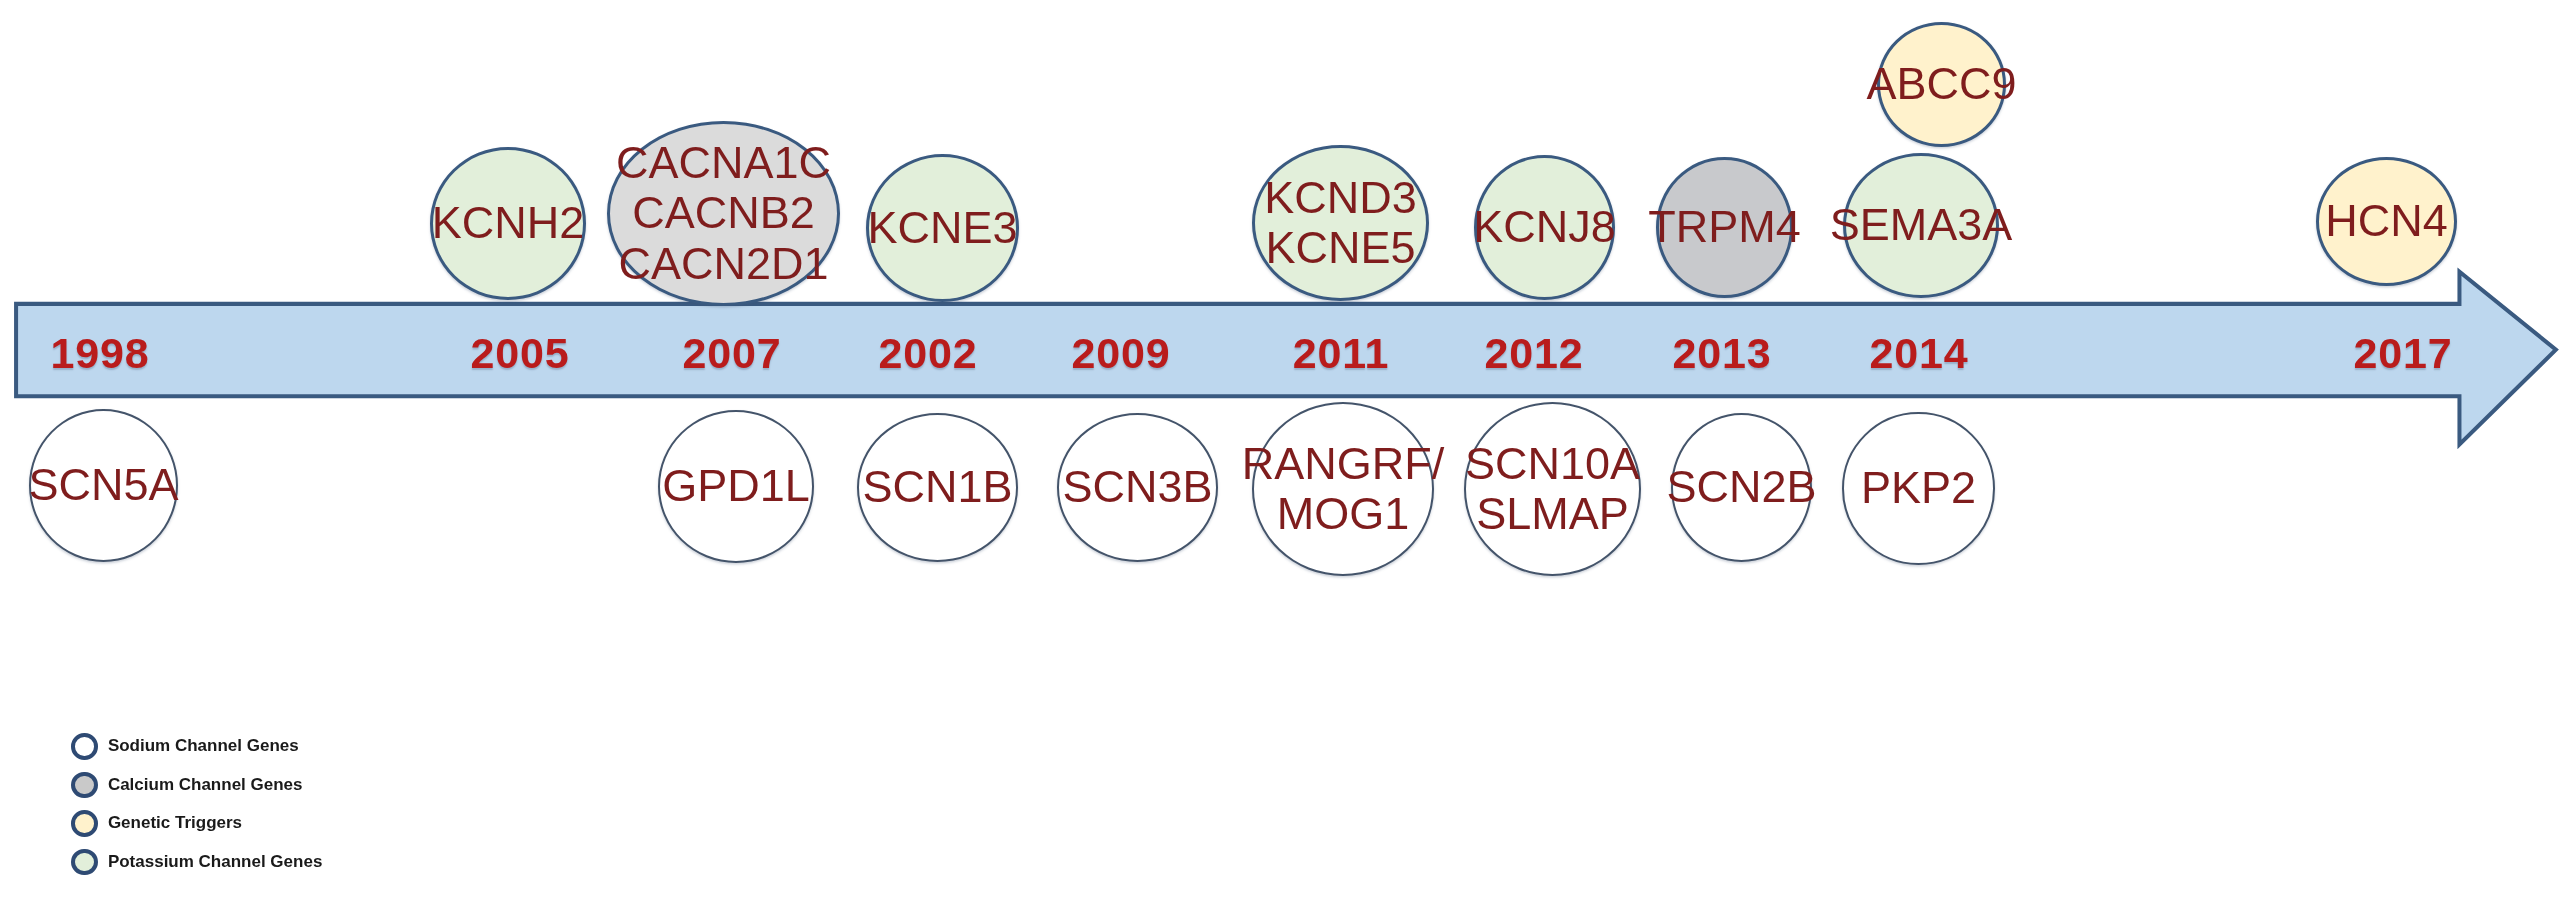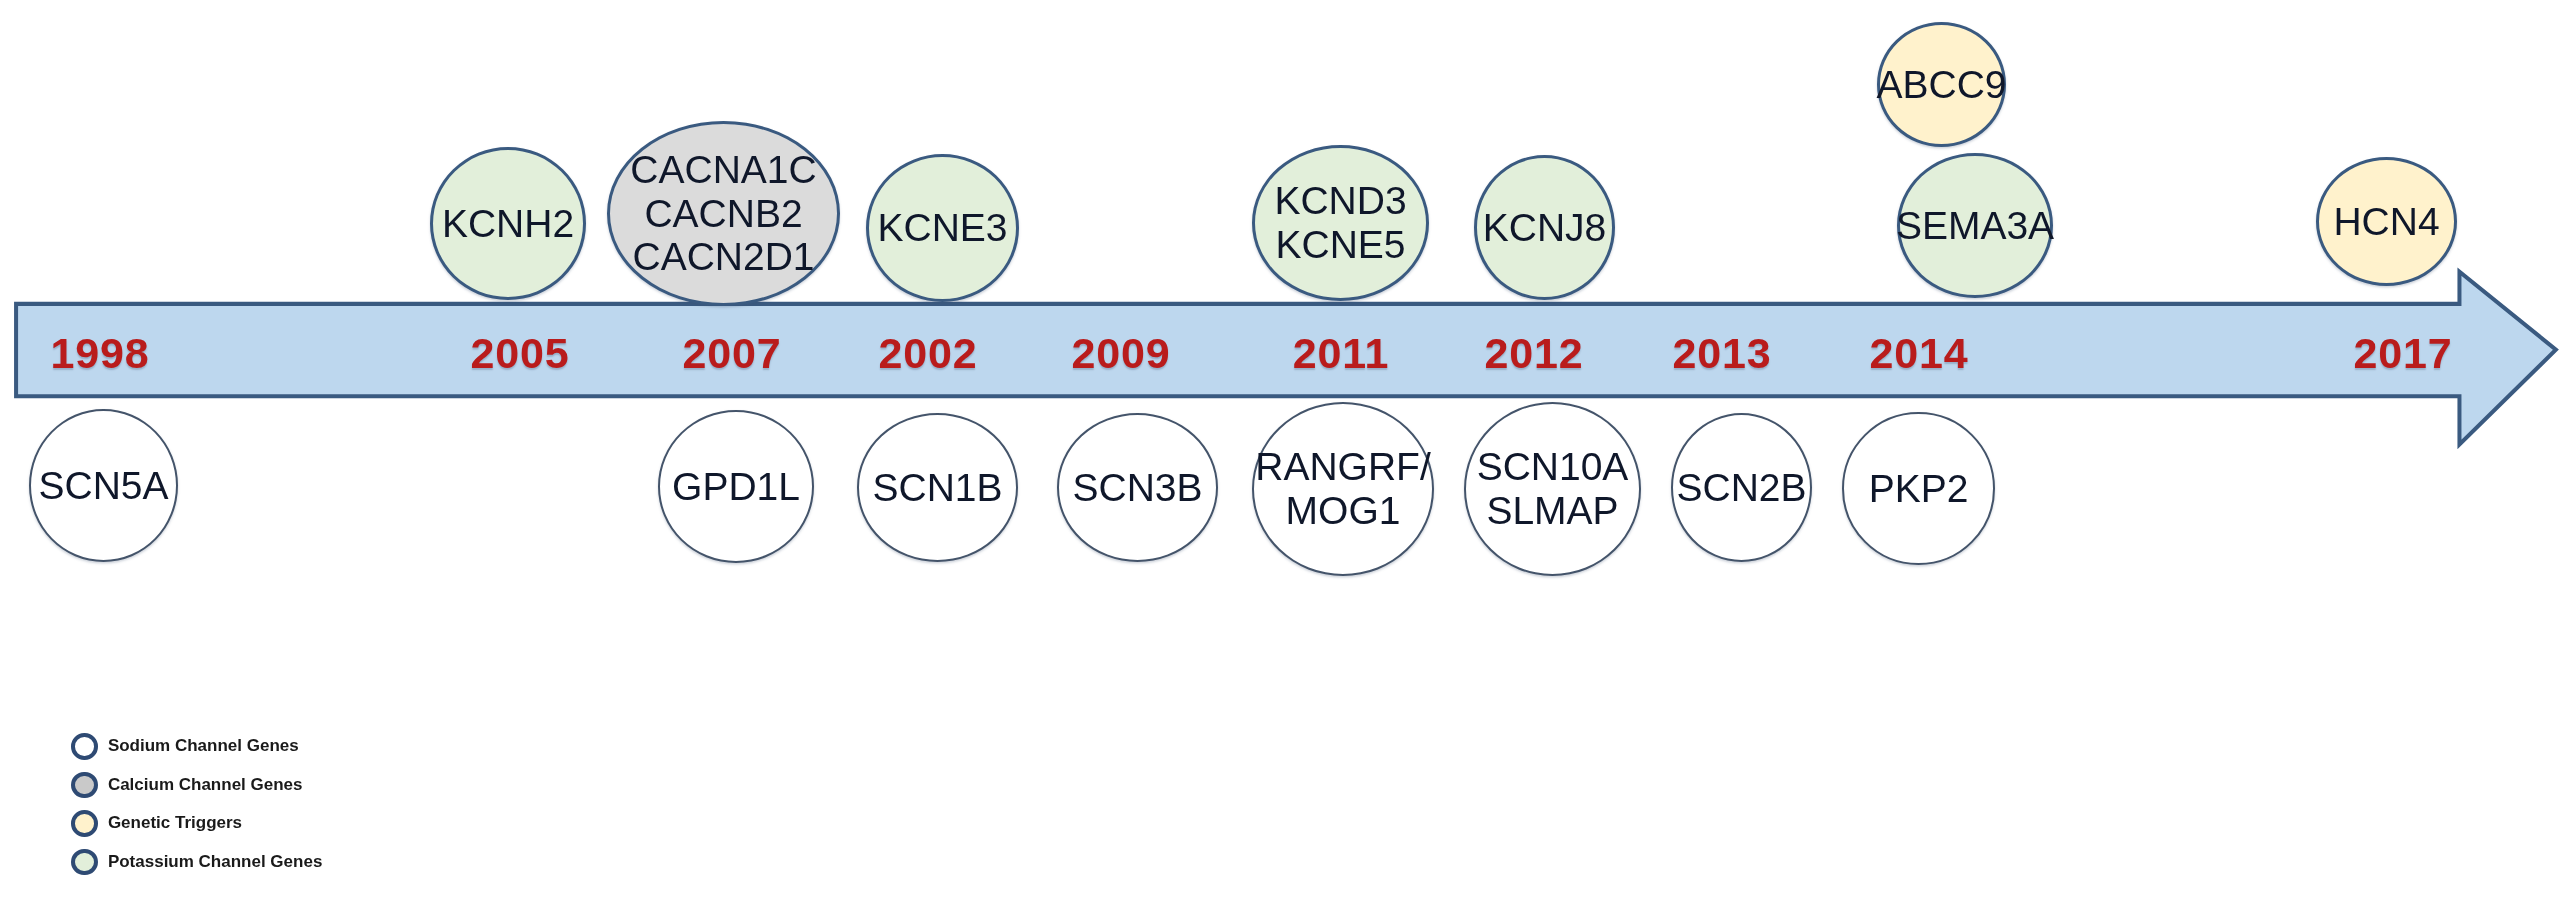--- a/index.html
+++ b/index.html
@@ -10,21 +10,21 @@
   .arrow-svg{position:absolute;left:0;top:0;}
   .year{
     position:absolute;top:329px;transform:translateX(-50%);
     font-size:43px;font-weight:700;color:#b91c1c;letter-spacing:0.8px;
     text-shadow:0 1.6px 1.6px rgba(40,60,90,0.25);
   }
   .bubble{
     position:absolute;border-radius:50%;box-sizing:border-box;
     border:3.2px solid #3A5A80;
     display:flex;align-items:center;justify-content:center;
-    text-align:center;font-size:39px;line-height:1.12;color:#0f172a;
+    text-align:center;font-size:45px;line-height:1.12;color:#7f1d1d;
     white-space:pre-line;
     box-shadow:0 1.6px 2.4px rgba(60,80,110,0.25);
   }
   .cat-potassium{background:#E2EFDA;}
   .cat-calcium{background:#DBDBDB;align-items:center;}
   .cat-calcium.darker{background:#C8C9CC;}
   .cat-genetic-trigger{background:#FFF2CC;}
   .cat-sodium{background:#FFFFFF;border-width:2.4px;border-color:#44546A;}
   .legend{position:absolute;left:71px;top:733px;}
   .legend-row{display:flex;align-items:center;margin-bottom:12px;}
@@ -65,21 +65,24 @@
   <div class="bubble cat-potassium" style="left:866px;top:154px;width:153px;height:148px">
     <span>KCNE3</span>
   </div>
   <div class="bubble cat-potassium" style="left:1252px;top:145px;width:177px;height:156px">
     <span>KCND3
 KCNE5</span>
   </div>
   <div class="bubble cat-potassium" style="left:1474px;top:155px;width:141px;height:145px">
     <span>KCNJ8</span>
   </div>
-  <div class="bubble cat-potassium" style="left:1897px;top:153px;width:156px;height:145px">
+  <div class="bubble cat-calcium darker" style="left:1656px;top:157px;width:137px;height:141px">
+    <span>TRPM4</span>
+  </div>
+  <div class="bubble cat-potassium" style="left:1843px;top:153px;width:156px;height:145px">
     <span>SEMA3A</span>
   </div>
   <div class="bubble cat-genetic-trigger" style="left:1877px;top:22px;width:129px;height:125px">
     <span>ABCC9</span>
   </div>
   <div class="bubble cat-genetic-trigger" style="left:2316px;top:157px;width:141px;height:129px">
     <span>HCN4</span>
   </div>
 
   <div class="bubble cat-sodium" style="left:29px;top:409px;width:149px;height:153px">

